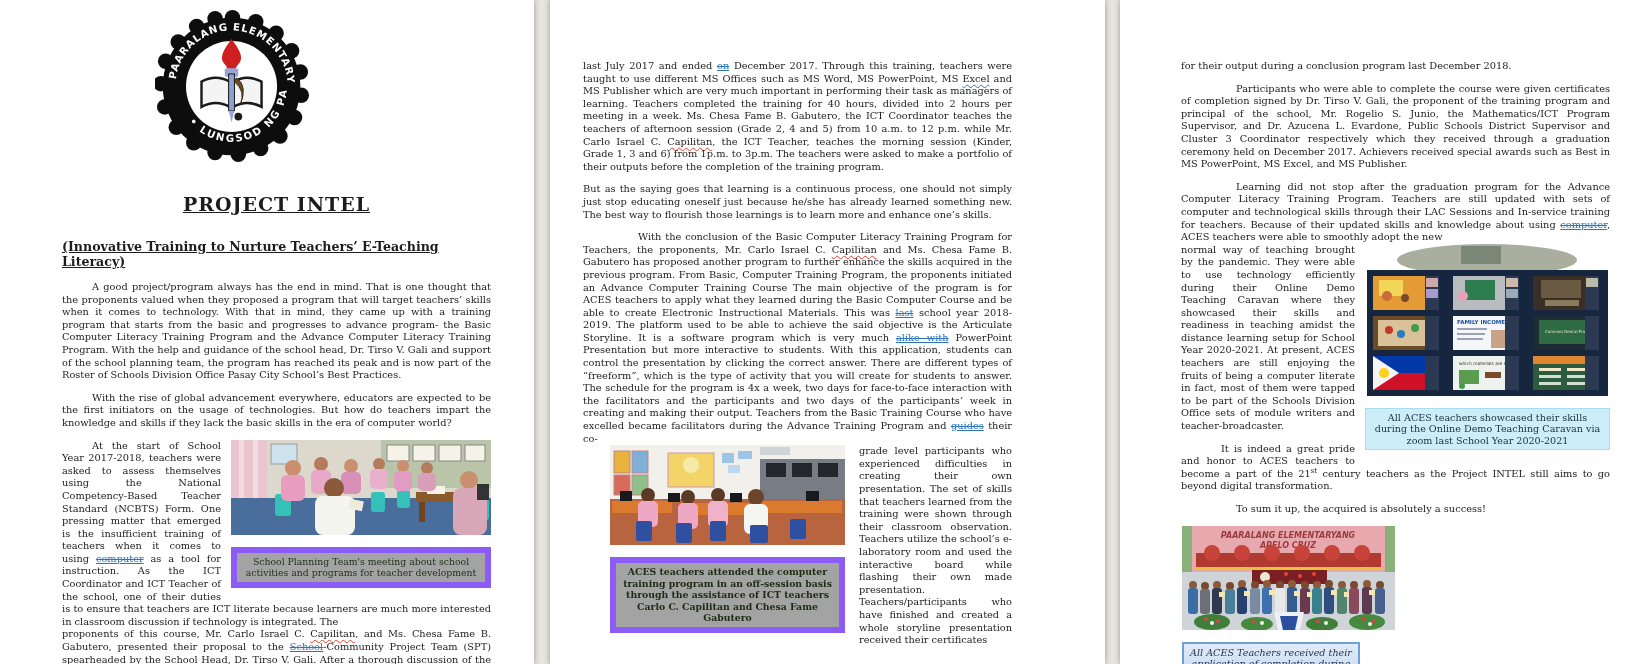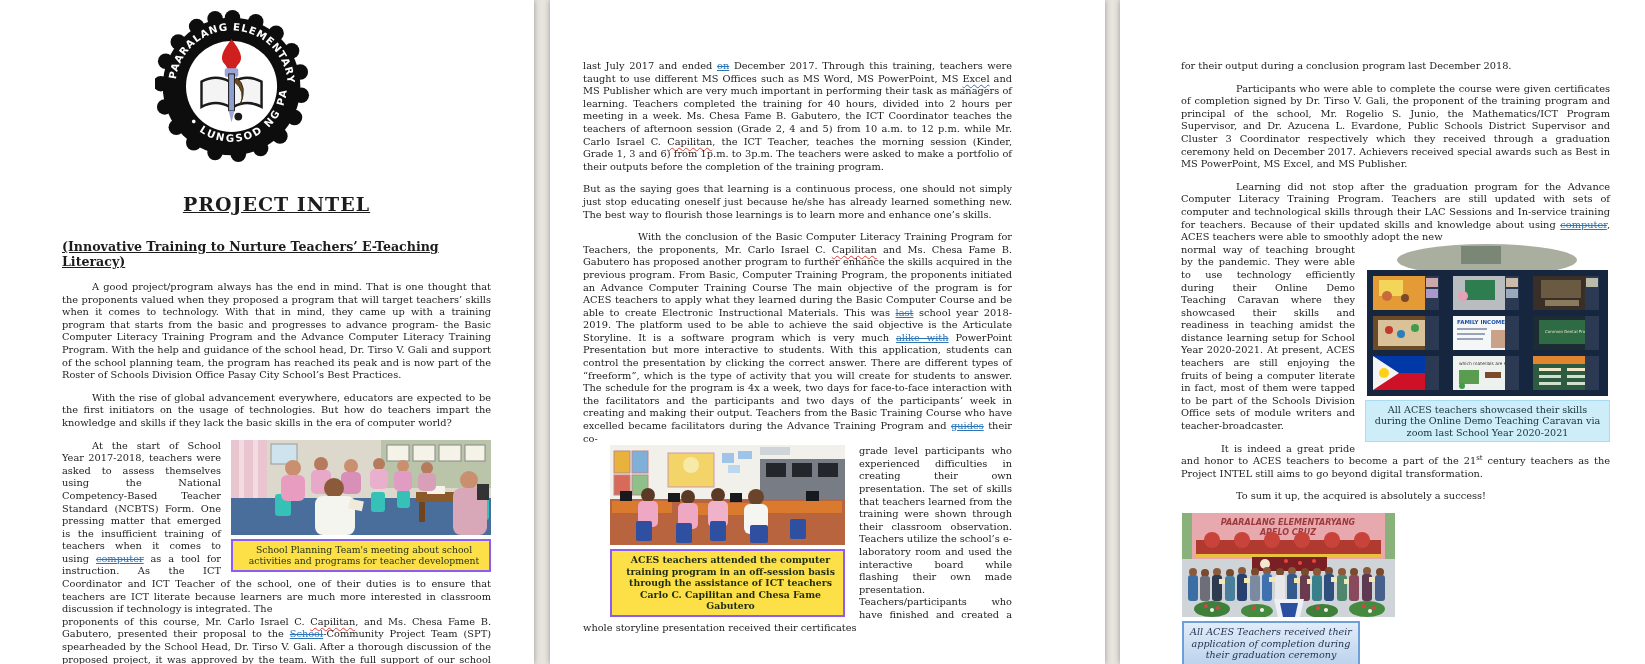--- a/index.html
+++ b/index.html
@@ -31,22 +31,22 @@
   .doc-title{margin-top:28px;text-align:center;font-size:19px;font-weight:bold;letter-spacing:1px;
              text-decoration:underline;}
   .doc-subtitle{margin-top:24px;margin-bottom:12px;font-size:12.6px;font-weight:bold;
                 text-decoration:underline;}
 
   figure{margin:0;}
   .fig-r{float:right;margin:0 0 6px 10px;}
   .fig-l{float:left;margin:0 14px 4px 27px;}
   .row{display:flow-root;}
   .fig svg{display:block;}
-  .caption{font-size:9.3px;line-height:11.5px;text-align:center;padding:3px 6px;margin-top:4px;}
-  .cap-green{background:#fde047;border:2px solid #8b5cf6;color:#23331c;padding-left:12px;}
+  .caption{font-size:9.3px;line-height:11.5px;text-align:center;padding:3px 6px;margin-top:12px;}
+  .cap-green{background:#a3a3a3;border:6px solid #8b5cf6;color:#23331c;}
   .cap-bold{font-weight:bold;color:#1d2b12;}
   .cap-cyan{background:#cdedf8;border:1px solid #aadcef;color:#17323c;font-size:9.6px;}
   .cap-blue{background:linear-gradient(#e2ecf9,#bdd3ec);border:2px solid #6f9fd8;color:#1d2f4d;font-size:9.6px;}
   .fig4wrap{width:178px;margin-left:1px;font-style:italic;}
 </style>
 </head>
 <body>
 
 <div class="canvas">
 

